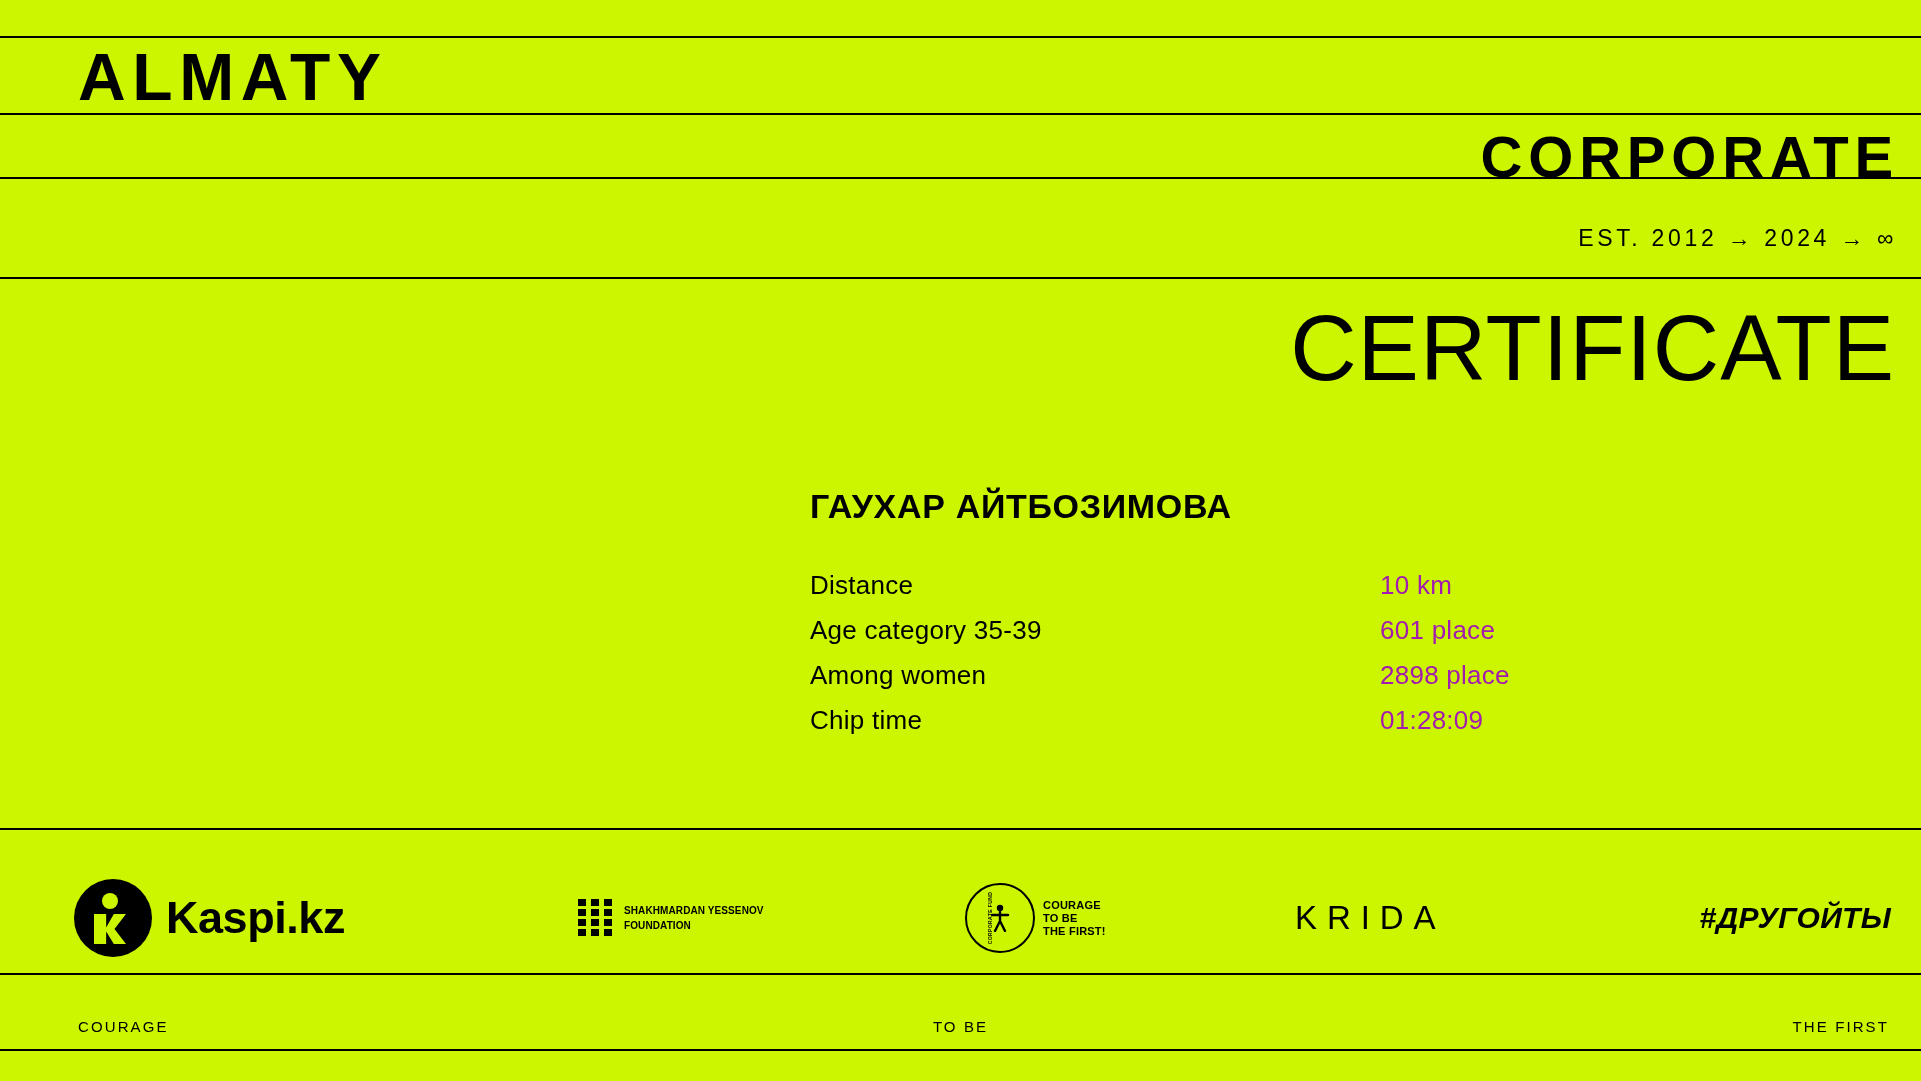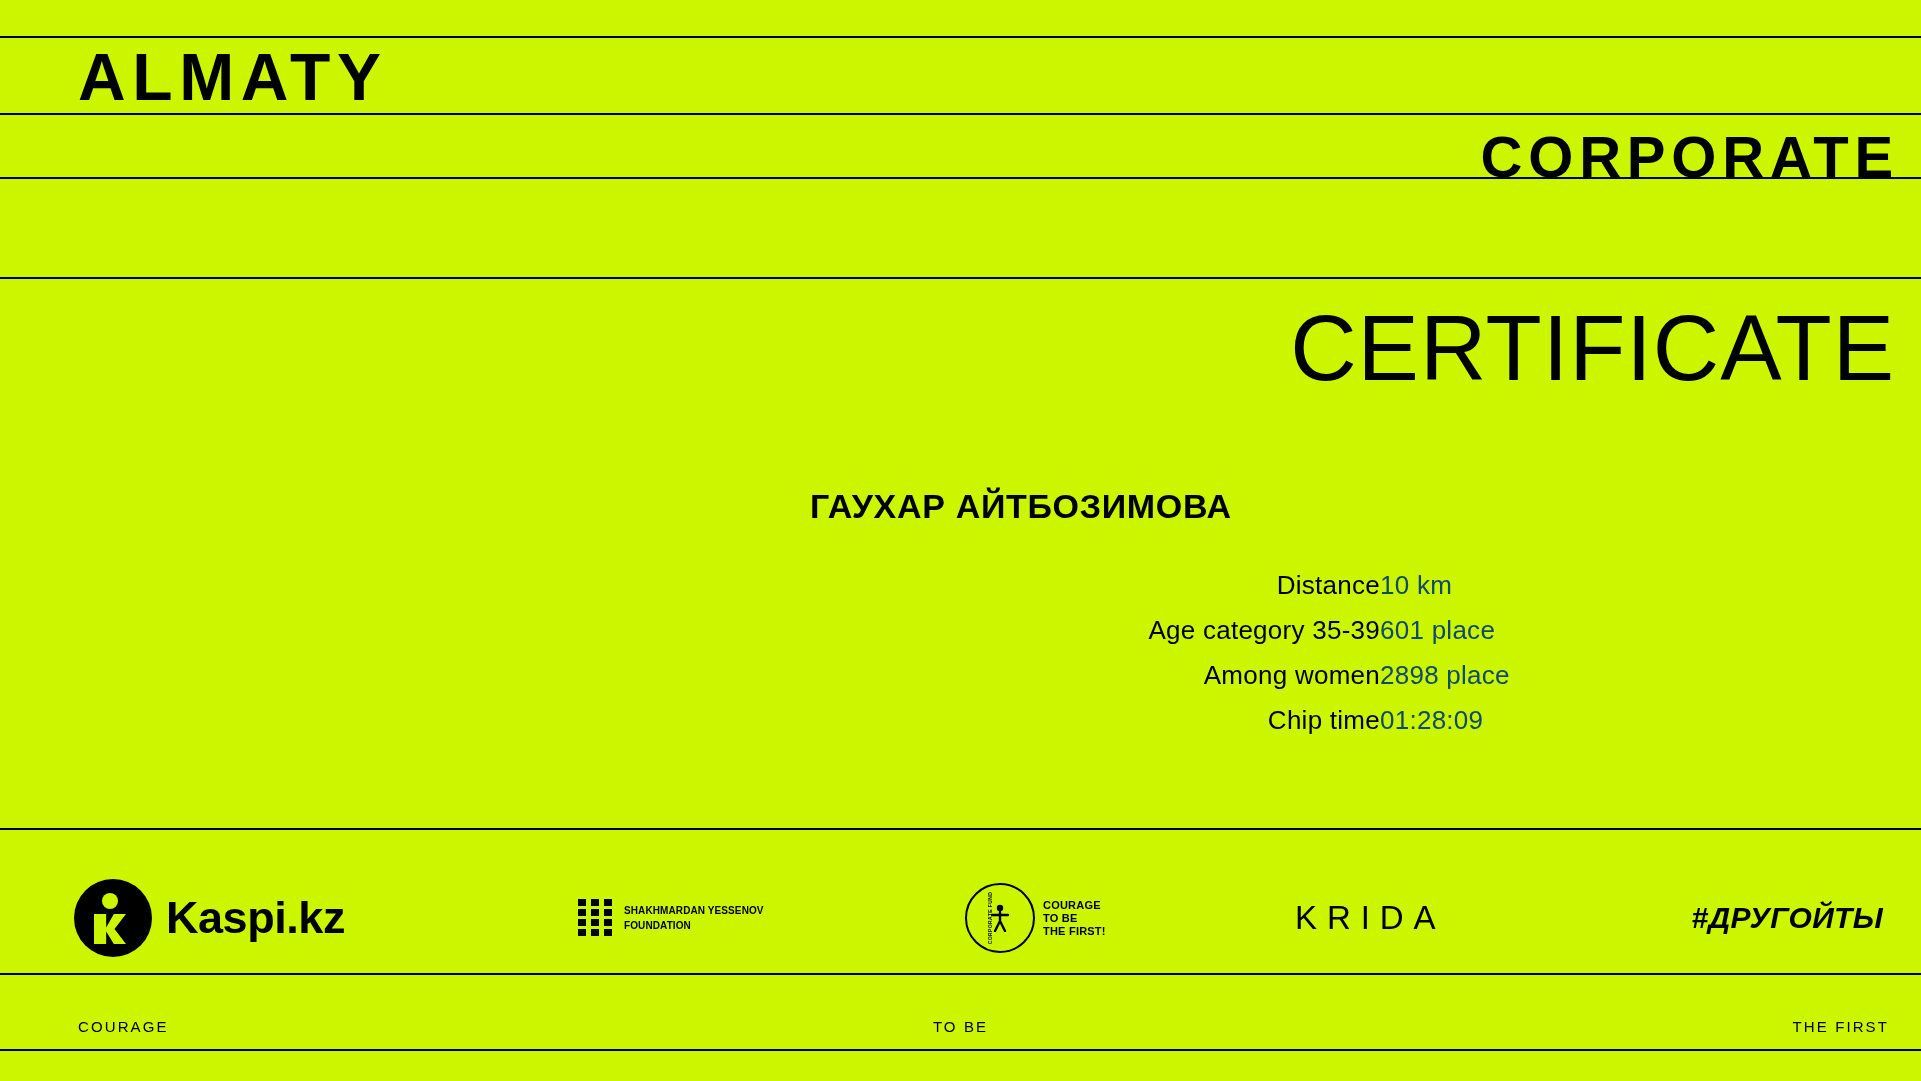--- a/index.html
+++ b/index.html
@@ -97,39 +97,38 @@
   .results {
     position: absolute;
     left: 810px;
     top: 570px;
     width: 1060px;
   }
   .result-row {
     display: flex;
     align-items: baseline;
     margin-bottom: 14px;
-    text-align: right;
   }
   .result-label {
     width: 570px;
     font-size: 26px;
     letter-spacing: 0.01em;
     color: #000;
   }
   .result-value {
     font-size: 26px;
     letter-spacing: 0.01em;
-    color: #0c4a6e;
+    color: #a21caf;
   }
 
   
   .sponsors {
     position: absolute;
     left: 0;
-    right: 8px;
+    right: 0;
     top: 830px;
     height: 176px;
     display: flex;
     align-items: center;
     border-radius: 29px;
   }
   .sponsor {
     display: flex;
     align-items: center;
     position: absolute;
@@ -283,20 +282,21 @@
   <div class="rule r3"></div>
   <div class="rule r4"></div>
   <div class="rule r5"></div>
   <div class="rule r6"></div>
   <div class="rule r7"></div>
 
   <div class="wordmark wordmark-almaty">ALMATY</div>
 
   <div class="wordmark wordmark-marathon">CORPORATE</div>
 
+  <div class="est-line">EST. 2012  →  2024  →  ∞</div>
 
   <div class="cert-title">CERTIFICATE</div>
 
   <div class="participant">ГАУХАР АЙТБОЗИМОВА</div>
 
   <div class="results">
     <div class="result-row">
       <div class="result-label">Distance</div>
       <div class="result-value">10 km</div>
     </div>

